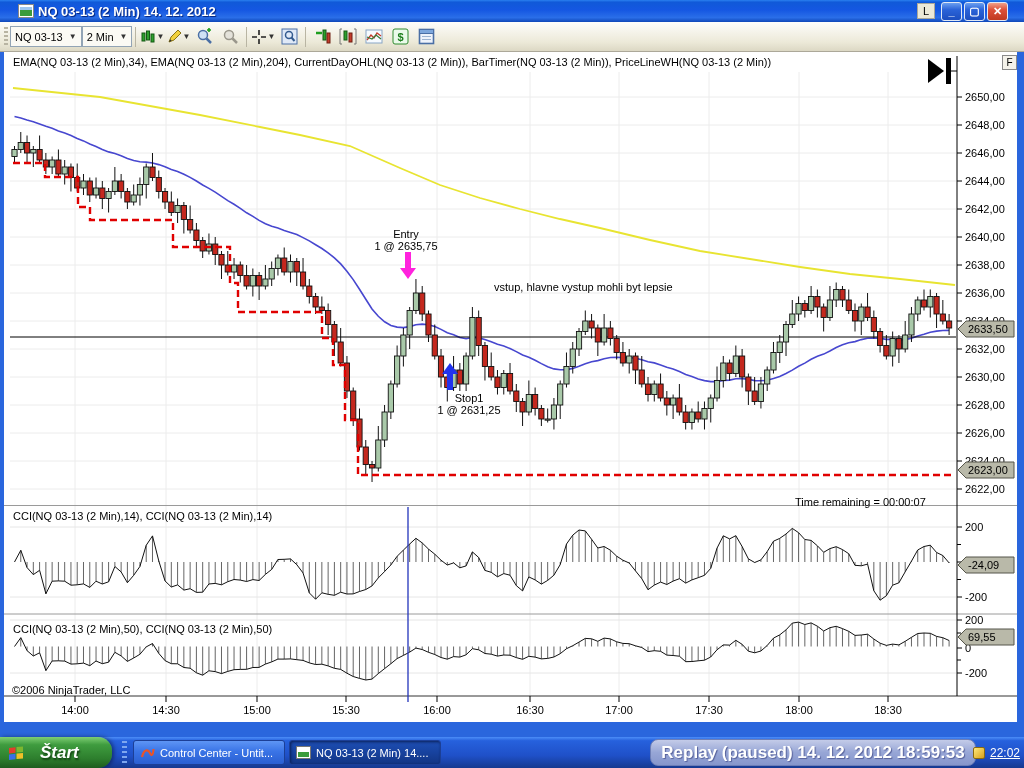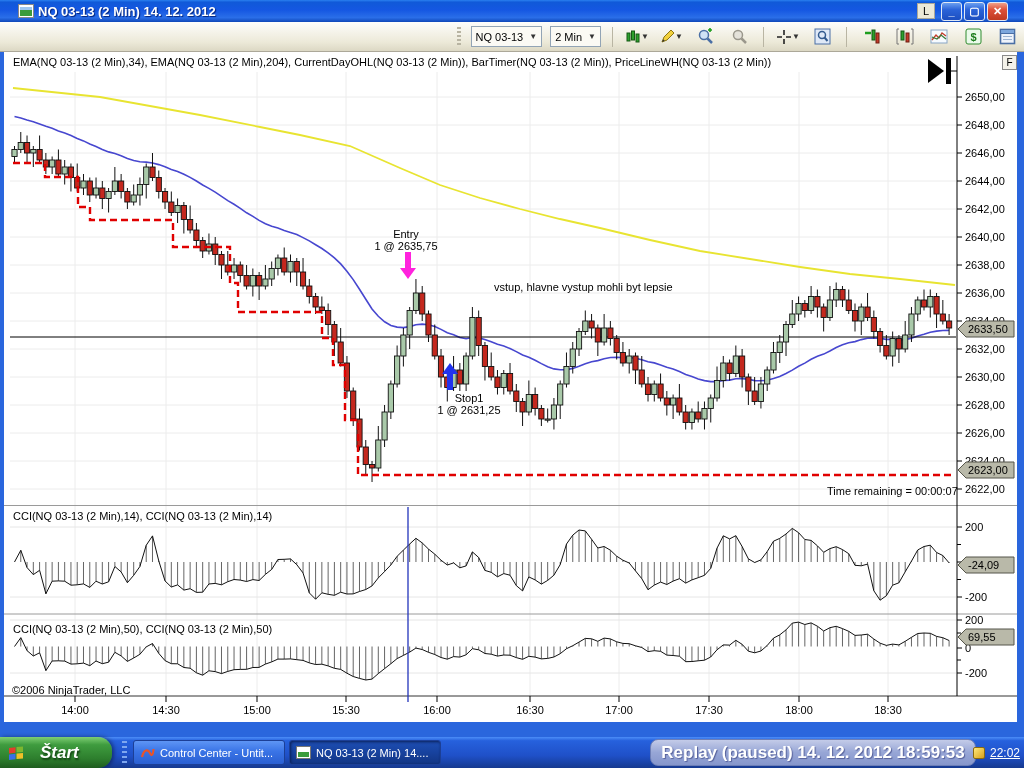--- a/index.html
+++ b/index.html
@@ -21,21 +21,21 @@
   .lbtn{width:18px;height:16px;background:#ece9d8;border:1px solid #aca899;color:#000;
     font-size:11px;display:flex;align-items:center;justify-content:center;margin-right:4px;}
   .wbtn{width:21px;height:19px;border-radius:3px;border:1px solid #dfe8f5;color:#fff;
     font-size:11px;font-weight:bold;display:flex;align-items:center;justify-content:center;
     background:linear-gradient(180deg,#6b9ff0,#2a63d8 40%,#1c4ec0);}
   .wbtn.close{background:linear-gradient(180deg,#f0a089,#dd5038 40%,#c03a20);}
 
   
   .toolbar{position:absolute;left:0;top:22px;width:1024px;height:30px;
     background:linear-gradient(180deg,#fdfdfb,#ece9d8 70%,#dcd8c4);
-    border-bottom:1px solid #aca899;display:flex;align-items:center;padding:0 4px;gap:8px;justify-content:flex-end;}
+    border-bottom:1px solid #aca899;display:flex;align-items:center;padding:0 4px;gap:0;}
   .grip{width:4px;height:20px;margin-right:2px;
     background:repeating-linear-gradient(180deg,#b8b4a2 0 2px,transparent 2px 4px);}
   .combo{height:21px;border:1px solid #92a4b5;background:#fbfaf4;display:flex;align-items:center;
     font-size:11px;color:#000;padding:0 4px;gap:6px;}
   .combo .arr{font-size:8px;color:#333;}
   .tbtn{width:26px;height:22px;display:flex;align-items:center;justify-content:center;gap:1px;
     border:1px solid transparent;border-radius:2px;}
   .tbtn .arr{font-size:8px;color:#333;}
   .tsep{width:1px;height:20px;background:#b9b5a3;margin:0 3px;}
 
@@ -932,21 +932,21 @@
           <polygon points="928,59 928,83 944,71" fill="#000"></polygon>
           <rect x="946" y="58" width="5" height="26" fill="#000"></rect>
           <line x1="951" y1="71" x2="957" y2="71" stroke="#000"></line>
         </g>
       </svg>
 
     <div class="lbl" style="left:13px;top:4px;">EMA(NQ 03-13 (2 Min),34), EMA(NQ 03-13 (2 Min),204), CurrentDayOHL(NQ 03-13 (2 Min)), BarTimer(NQ 03-13 (2 Min)), PriceLineWH(NQ 03-13 (2 Min))</div>
     <div class="lbl" style="left:13px;top:458px;text-align:center;">CCI(NQ 03-13 (2 Min),14), CCI(NQ 03-13 (2 Min),14)</div>
     <div class="lbl" style="left:13px;top:571px;">CCI(NQ 03-13 (2 Min),50), CCI(NQ 03-13 (2 Min),50)</div>
     <div class="lbl" style="left:12px;top:632px;">©2006 NinjaTrader, LLC</div>
-    <div class="lbl" style="left:795px;top:433px;margin-left:32px;">Time remaining = 00:00:07</div>
+    <div class="lbl" style="left:795px;top:444px;">Time remaining = 00:00:07</div>
 
     <div class="lbl center" style="left:345px;top:176px;width:122px;">
       <div>Entry</div>
       <div>1 @ 2635,75</div>
     </div>
     <div class="lbl" style="left:450px;top:229px;margin-left:44px;">vstup, hlavne vystup mohli byt lepsie</div>
     <div class="lbl center" style="left:389px;top:340px;width:120px;padding-left:40px;">
       <div>Stop1</div>
       <div>1 @ 2631,25</div>
     </div>

